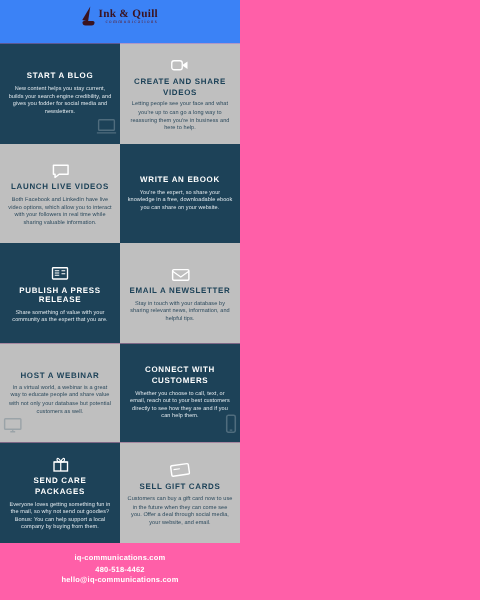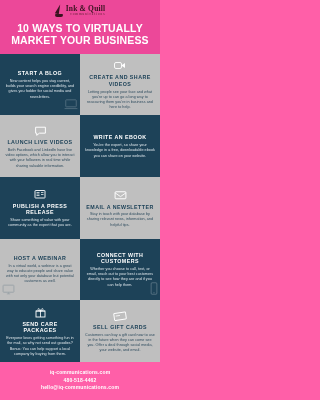--- a/index.html
+++ b/index.html
@@ -6,21 +6,21 @@
   html,body { width:160px; height:400px; }
   body {
     font-family:"Liberation Sans", sans-serif;
     background:#ff5fa8;
     overflow:hidden;
     -webkit-font-smoothing:antialiased;
   }
   .page { width:160px; height:400px; position:relative; display:flex; flex-direction:column; }
 
   
-  .header { background:#ec4899; padding:4px 6px 7px; text-align:center; flex:0 0 auto; }
+  .header { background:#3b82f6; padding:4px 6px 7px; text-align:center; flex:0 0 auto; }
   .logo { display:flex; align-items:center; justify-content:center; gap:2px; margin-bottom:5px; }
   .logo-mark { width:9px; height:13px; position:relative; }
   .logo-mark .quill {
     position:absolute; left:1px; top:0; width:0; height:0;
     border-left:3px solid transparent; border-right:1px solid transparent;
     border-bottom:10px solid #3a1320; transform:rotate(14deg);
   }
   .logo-mark .pot {
     position:absolute; left:0; bottom:0; width:8px; height:3px;
     background:#3a1320; border-radius:1px 1px 2px 2px;
@@ -82,21 +82,20 @@
     <div class="logo">
       <span class="logo-mark">
         <span class="quill"></span>
           <span class="pot"></span>
       </span>
       <span class="logo-text">
         <span class="logo-name">Ink &amp; Quill</span>
         <span class="logo-sub">communications</span>
       </span>
     </div>
-    <div class="headline">10 WAYS TO VIRTUALLY MARKET YOUR BUSINESS</div>
   </div>
 
   <div class="grid">
 
     <div class="row">
       <div class="cell navy">
         <div class="c-title">START A BLOG</div>
         <div class="c-body">New content helps you stay current, builds your search engine credibility, and gives you fodder for social media and newsletters.</div>
         <span class="wm br">
           <svg width="14" height="11" viewBox="0 0 24 18">

